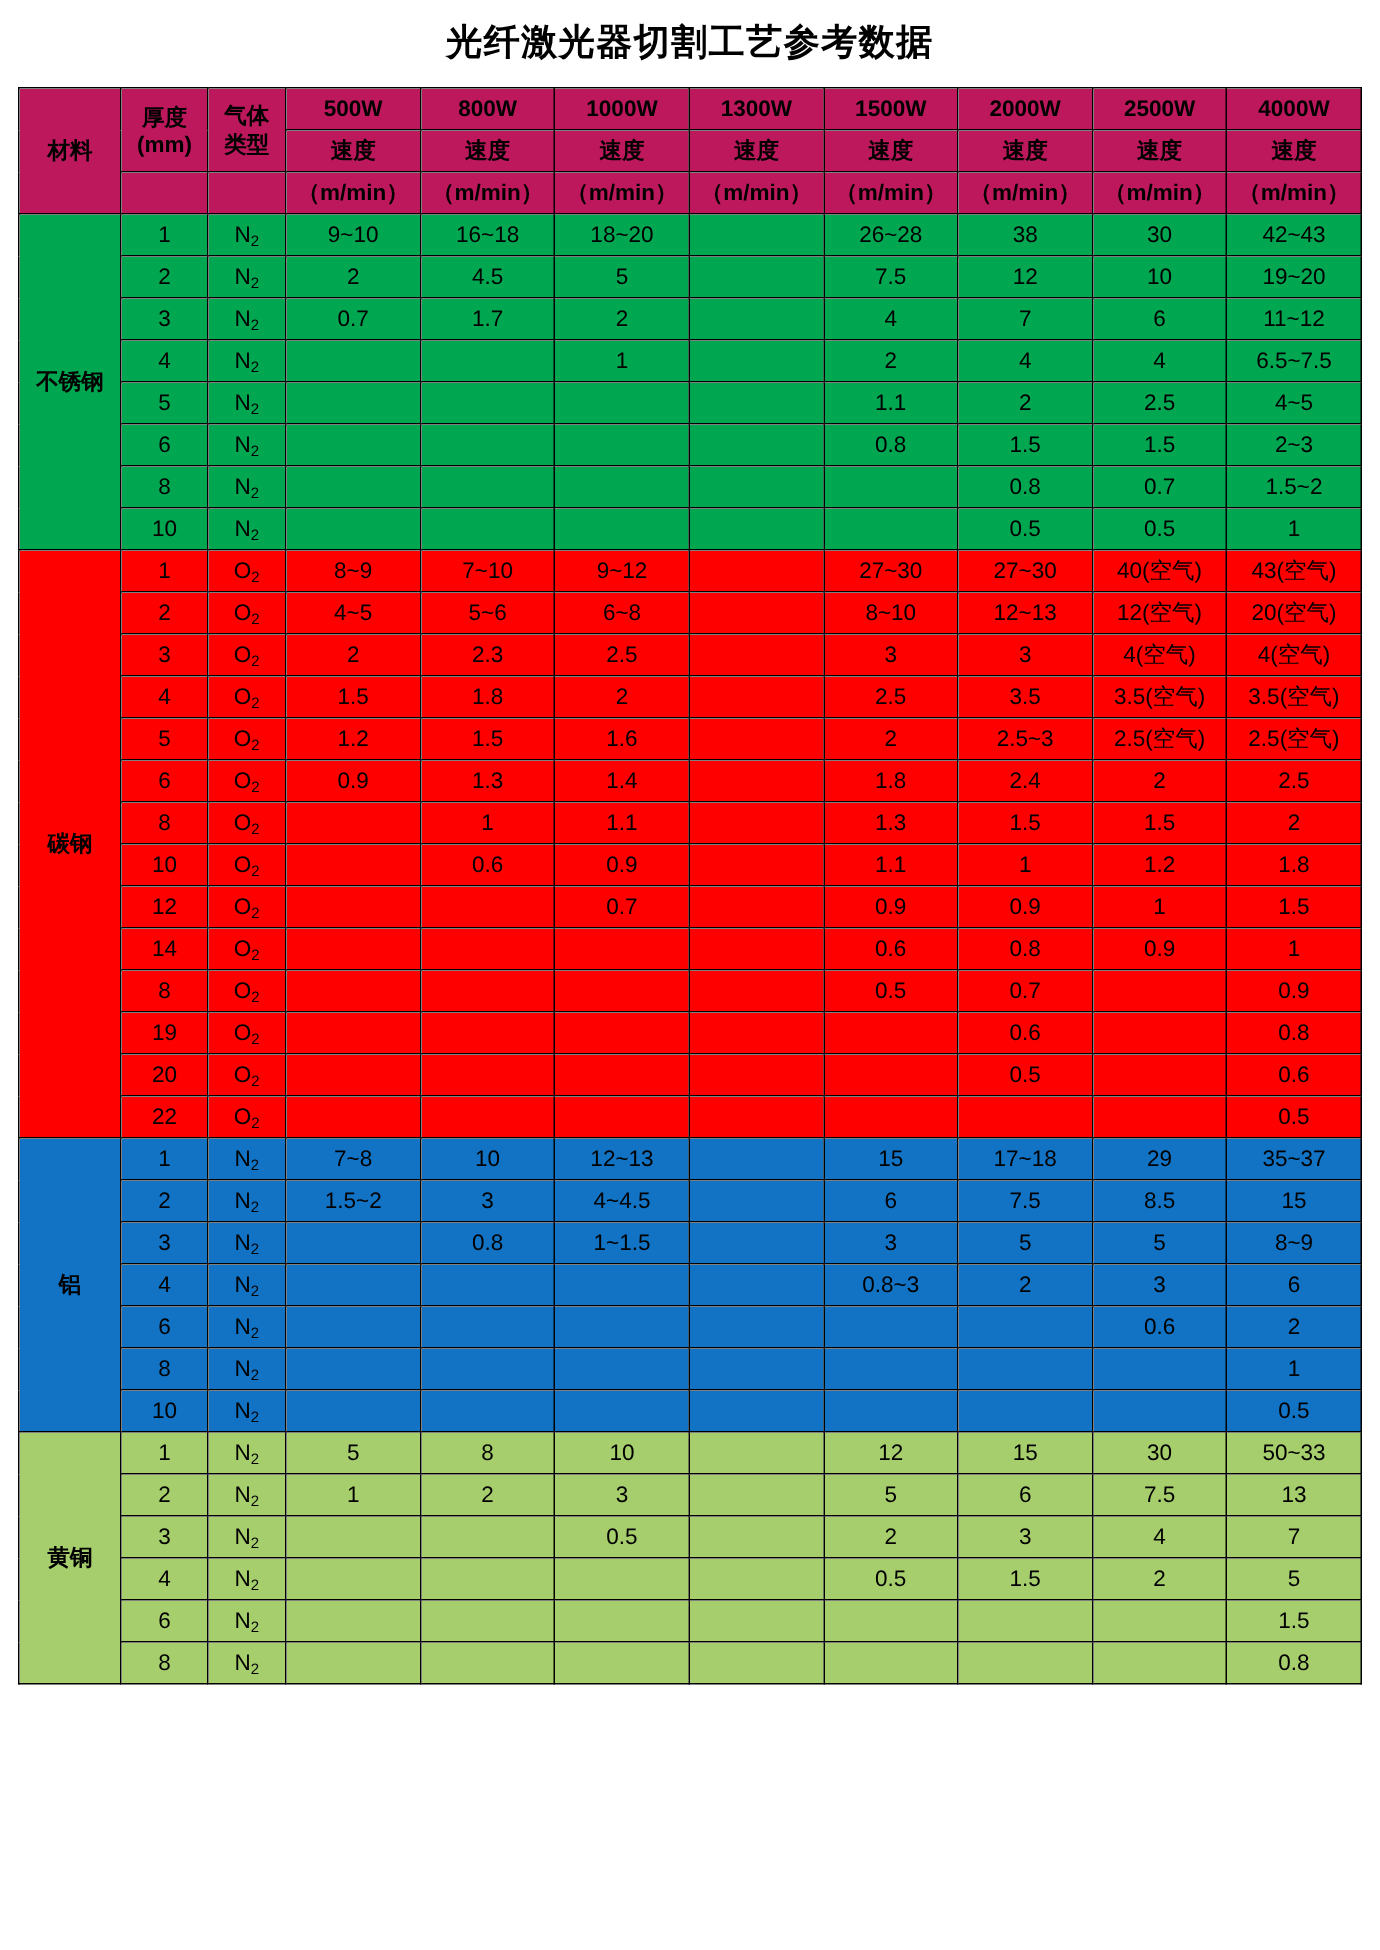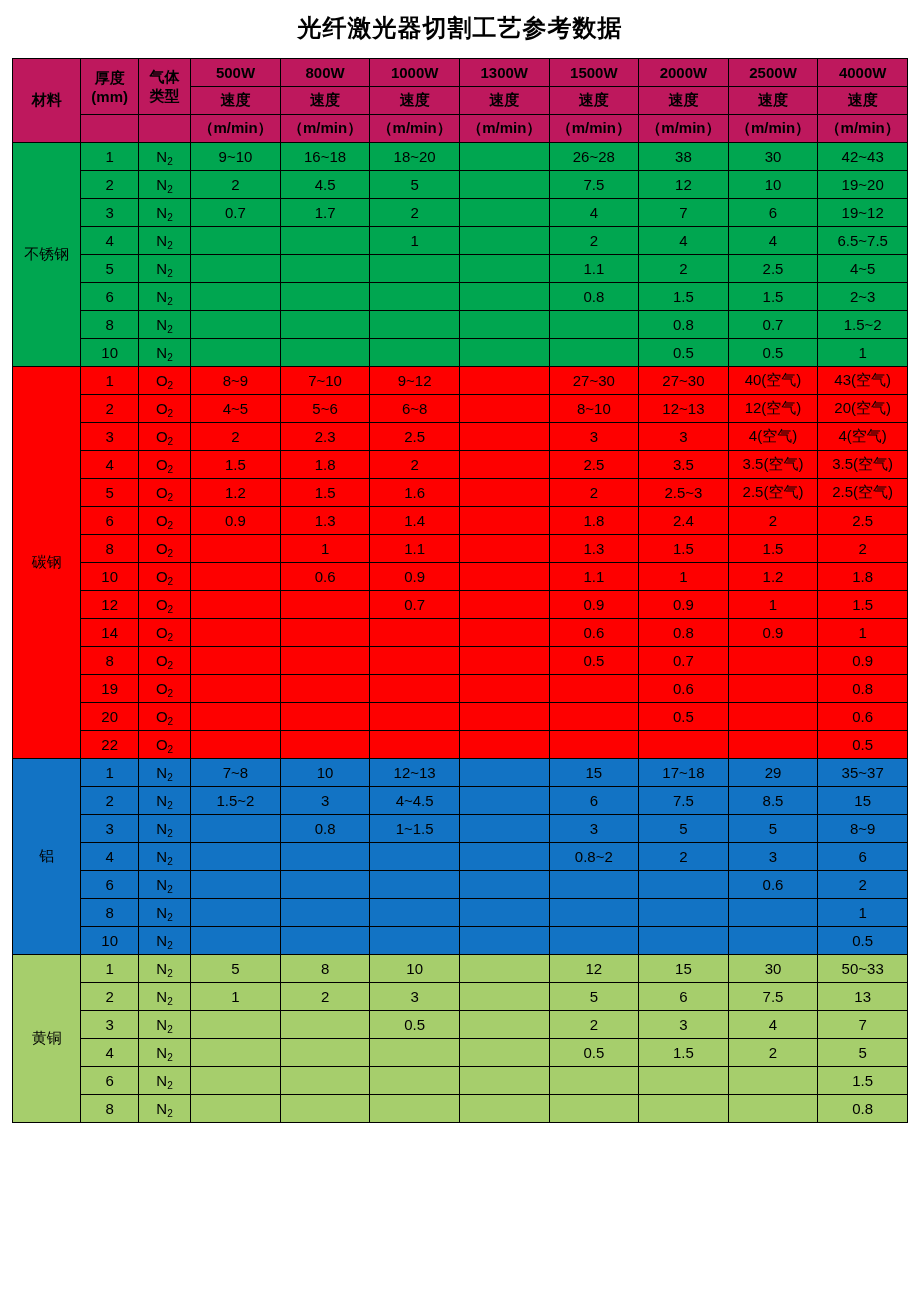--- a/index.html
+++ b/index.html
@@ -84,21 +84,21 @@
   .col-pw { width: 89px; }
 
   
   tr.grp-stainless td, td.mat-stainless { background: #00a650; }
   tr.grp-carbon td, td.mat-carbon { background: #fe0000; }
   tr.grp-alum td, td.mat-alum { background: #1273c4; }
   tr.grp-brass td, td.mat-brass { background: #a6ce6c; }
 
   td.mat-cell {
     font-size: 17px;
-    font-weight: normal;
+    font-weight: bold;
   }
   td.val, td.thick, td.gas {
     font-size: 15px;
   }
   td.small-val { font-size: 13px; }
   sub {
     font-size: 10px;
     vertical-align: baseline;
     position: relative;
     top: 3px;
@@ -198,21 +198,21 @@
         <tr class="grp-stainless">
           <td class="thick">3</td>
           <td class="gas">N<sub>2</sub></td>
           <td class="val">0.7</td>
           <td class="val">1.7</td>
           <td class="val">2</td>
           <td class="val"></td>
           <td class="val">4</td>
           <td class="val">7</td>
           <td class="val">6</td>
-          <td class="val">19~12</td>
+          <td class="val">11~12</td>
         </tr>
         <tr class="grp-stainless">
           <td class="thick">4</td>
           <td class="gas">N<sub>2</sub></td>
           <td class="val"></td>
           <td class="val"></td>
           <td class="val">1</td>
           <td class="val"></td>
           <td class="val">2</td>
           <td class="val">4</td>
@@ -473,21 +473,21 @@
           <td class="val">5</td>
           <td class="val">8~9</td>
         </tr>
         <tr class="grp-alum">
           <td class="thick">4</td>
           <td class="gas">N<sub>2</sub></td>
           <td class="val"></td>
           <td class="val"></td>
           <td class="val"></td>
           <td class="val"></td>
-          <td class="val">0.8~2</td>
+          <td class="val">0.8~3</td>
           <td class="val">2</td>
           <td class="val">3</td>
           <td class="val">6</td>
         </tr>
         <tr class="grp-alum">
           <td class="thick">6</td>
           <td class="gas">N<sub>2</sub></td>
           <td class="val"></td>
           <td class="val"></td>
           <td class="val"></td>

